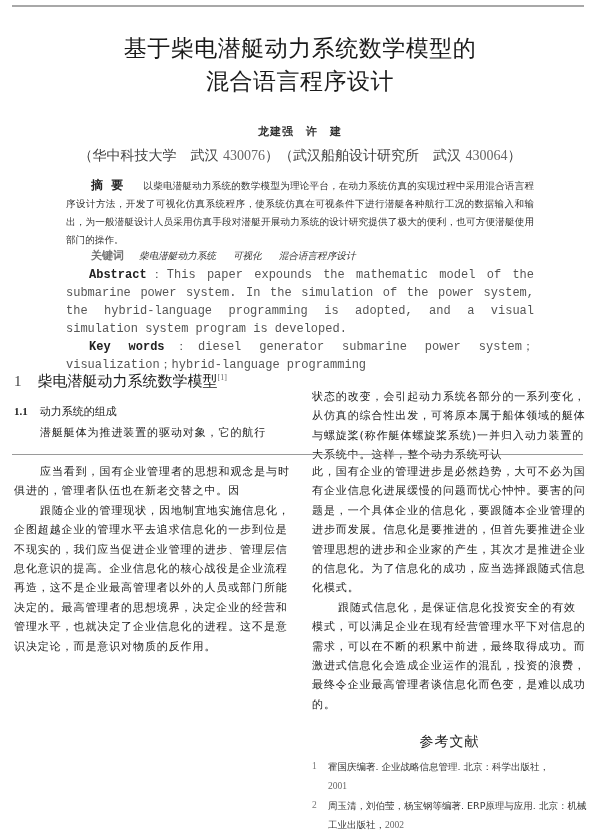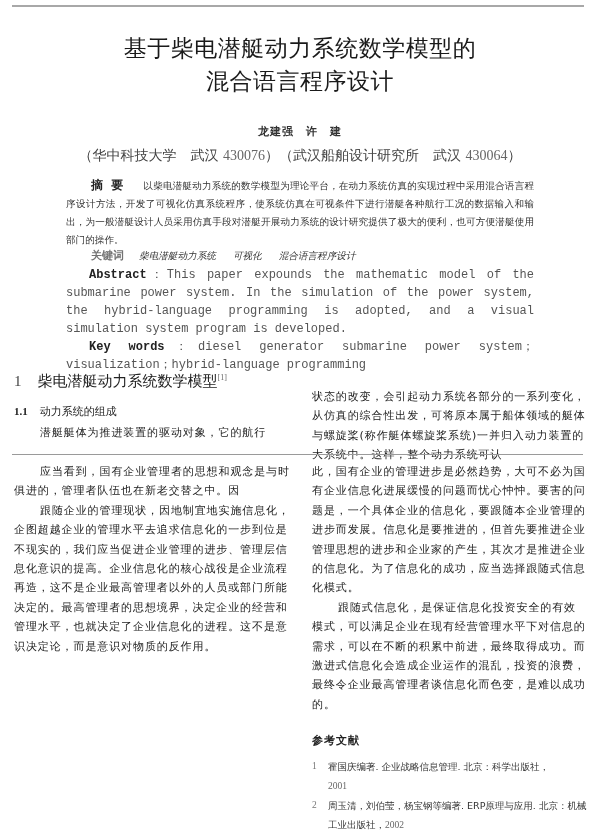--- a/index.html
+++ b/index.html
@@ -59,21 +59,21 @@
   .col { position: absolute; font-size: 11px; line-height: 19.4px; color: #222; letter-spacing: 0.9px; }
   .col p { margin: 0; }
   .col .indent { text-indent: 26px; }
   .col-l-top { left: 40px; top: 423px; width: 262px; }
   .col-r-top { left: 312px; top: 387px; width: 275px; }
   .col-l { left: 14px; top: 462px; width: 276px; }
   .col-r { left: 312px; top: 462px; width: 275px; }
 
   .refs-title {
     position: absolute; left: 312px; width: 275px; top: 733px;
-    font-size: 11px; font-weight: bold; letter-spacing: 1px;
+    text-align: center; font-size: 14px; font-weight: normal; letter-spacing: 1px;
   }
   .refs { position: absolute; left: 312px; top: 757px; width: 280px; font-size: 9.5px; line-height: 19px; color: #333; }
   .ref { display: flex; margin-bottom: 0; }
   .ref .rnum { width: 16px; flex: none; font-family: "Liberation Serif", serif; color: #777; }
   .ref .rtxt .num { font-family: "Liberation Serif", serif; color: #666; }
 </style>
 </head>
 <body>
 
 <div class="rule top"></div>

